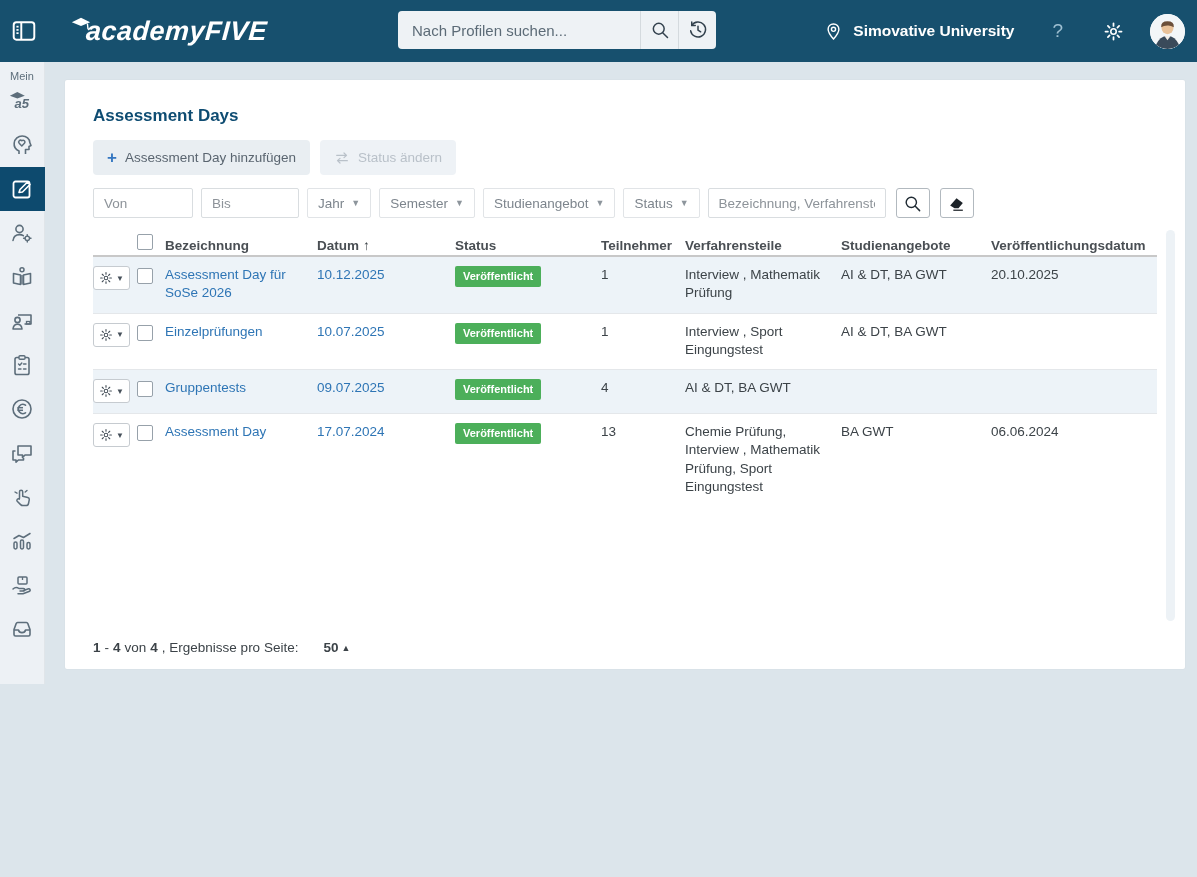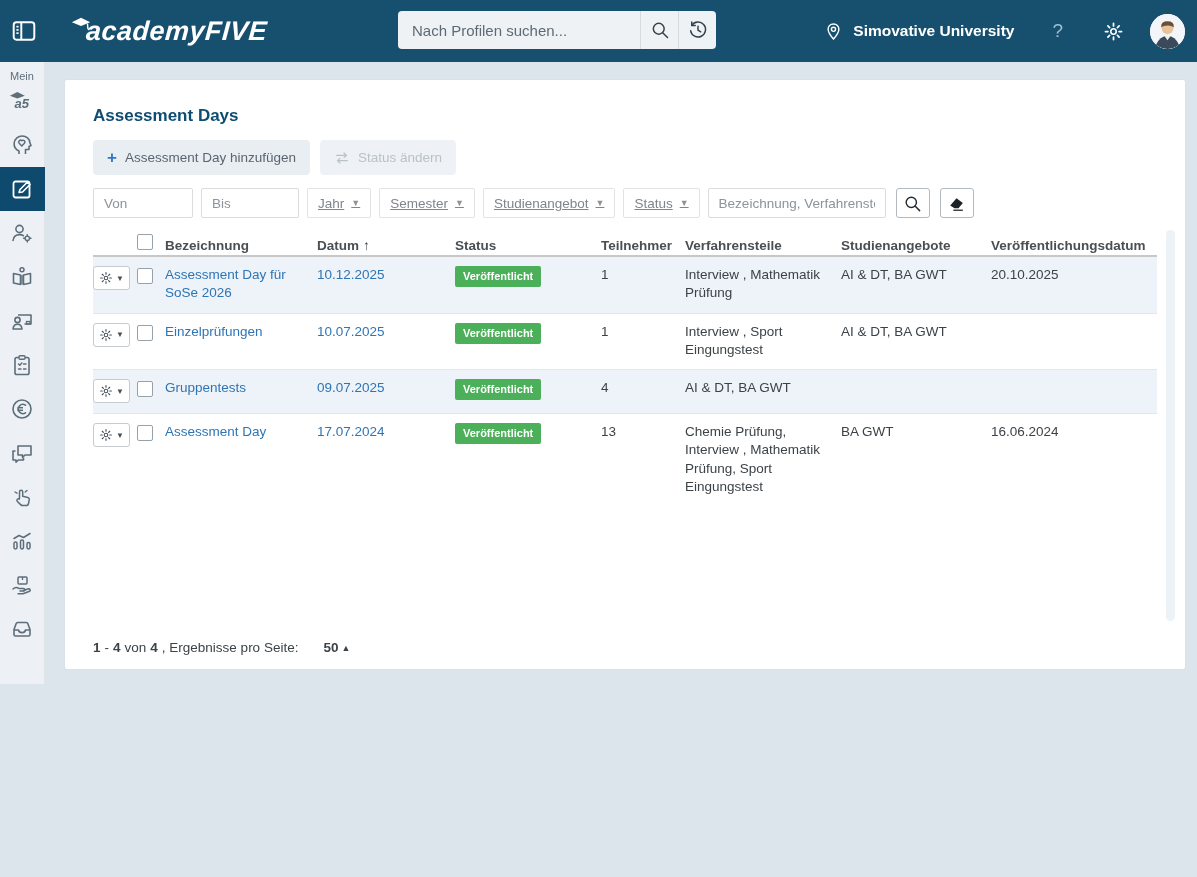--- a/index.html
+++ b/index.html
@@ -36,21 +36,21 @@
   .page-title { font-size:17px; font-weight:bold; color:#0e4c72; }
   .action-row { display:flex; gap:10px; margin-top:14px; }
   .btn-light { display:flex; align-items:center; gap:8px; background:#e9eef2; border:none; border-radius:4px; padding:9px 14px; font-size:13.5px; color:#5a6570; cursor:pointer; font-family:inherit; }
   .btn-light .plus { color:#3577c1; font-size:17px; font-weight:bold; line-height:1; }
   .btn-disabled { background:#eef2f6; color:#b9c1c9; cursor:default; }
 
   
   .filter-row { display:flex; gap:8px; margin-top:13px; align-items:center; }
   .f-input { height:30px; border:1px solid #d9dde0; border-radius:2px; padding:0 10px; font-size:13.5px; color:#444; font-family:inherit; outline:none; }
   .f-input::placeholder { color:#8d9399; }
-  .f-drop { height:30px; border:1px solid #e1e4e7; border-radius:2px; background:#fff; display:flex; align-items:center; gap:7px; padding:0 10px; font-size:13.5px; color:#7d858d; cursor:pointer; font-family:inherit;text-decoration:underline; }
+  .f-drop { height:30px; border:1px solid #e1e4e7; border-radius:2px; background:#fff; display:flex; align-items:center; gap:7px; padding:0 10px; font-size:13.5px; color:#7d858d; cursor:pointer; font-family:inherit; }
   .caret { font-size:9px; color:#8d959c; }
   .f-icon-btn { width:34px; height:30px; border:1px solid #b2b9bf; border-radius:3px; background:#fff; display:flex; align-items:center; justify-content:center; cursor:pointer; color:#1f2a33; margin-left:2px; }
 
   
   .tbl { margin-top:14px; }
   .t-grid { display:grid; grid-template-columns:44px 28px 152px 138px 146px 84px 156px 150px 158px; }
   .t-head { border-bottom:2px solid #c8c8c8; font-size:13.5px; font-weight:bold; color:#4a4f54; align-items:end; }
   .t-row { border-bottom:1px solid #e4e7ea; padding:9px 0 10px 0; font-size:13.5px; align-items:start; }
   .t-row.stripe { background:#edf3f8; }
   .cell { padding-right:10px; line-height:1.35; }
@@ -498,21 +498,21 @@
                 <span class="caret">▼</span>
               </button>
             </div>
           <div class="cell"><input type="checkbox" class="chk" style=""></div>
           <div class="cell"><a class="link">Assessment Day</a></div>
           <div class="cell"><a class="link">17.07.2024</a></div>
           <div class="cell"><span class="badge">Veröffentlicht</span></div>
           <div class="cell">13</div>
           <div class="cell">Chemie Prüfung, Interview , Mathematik Prüfung, Sport Eingungstest</div>
           <div class="cell">BA GWT</div>
-          <div class="cell">16.06.2024</div>
+          <div class="cell">06.06.2024</div>
         </div>
       </div>
 
       <div class="card-footer">
         <b>1</b>
         <span>-</span>
         <b>4</b>
         <span>von</span>
         <b>4</b>
         <span>, Ergebnisse pro Seite:</span>

